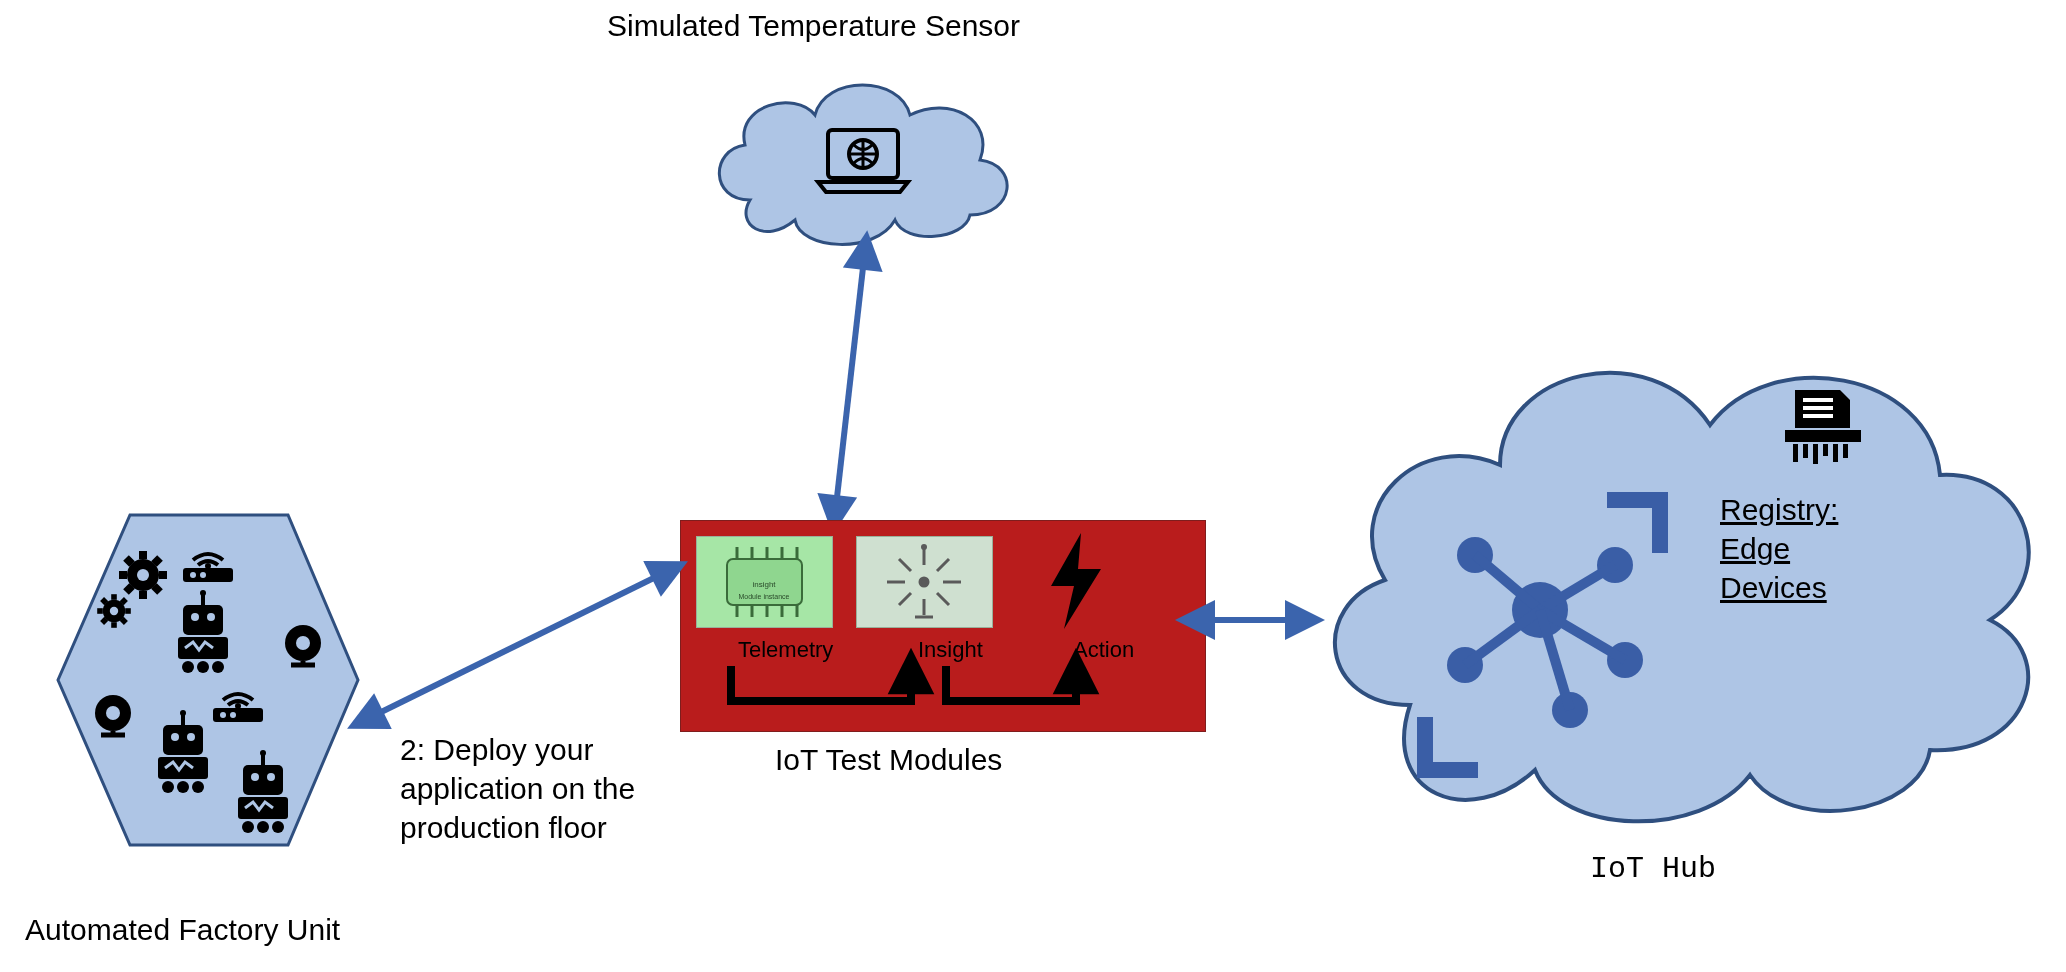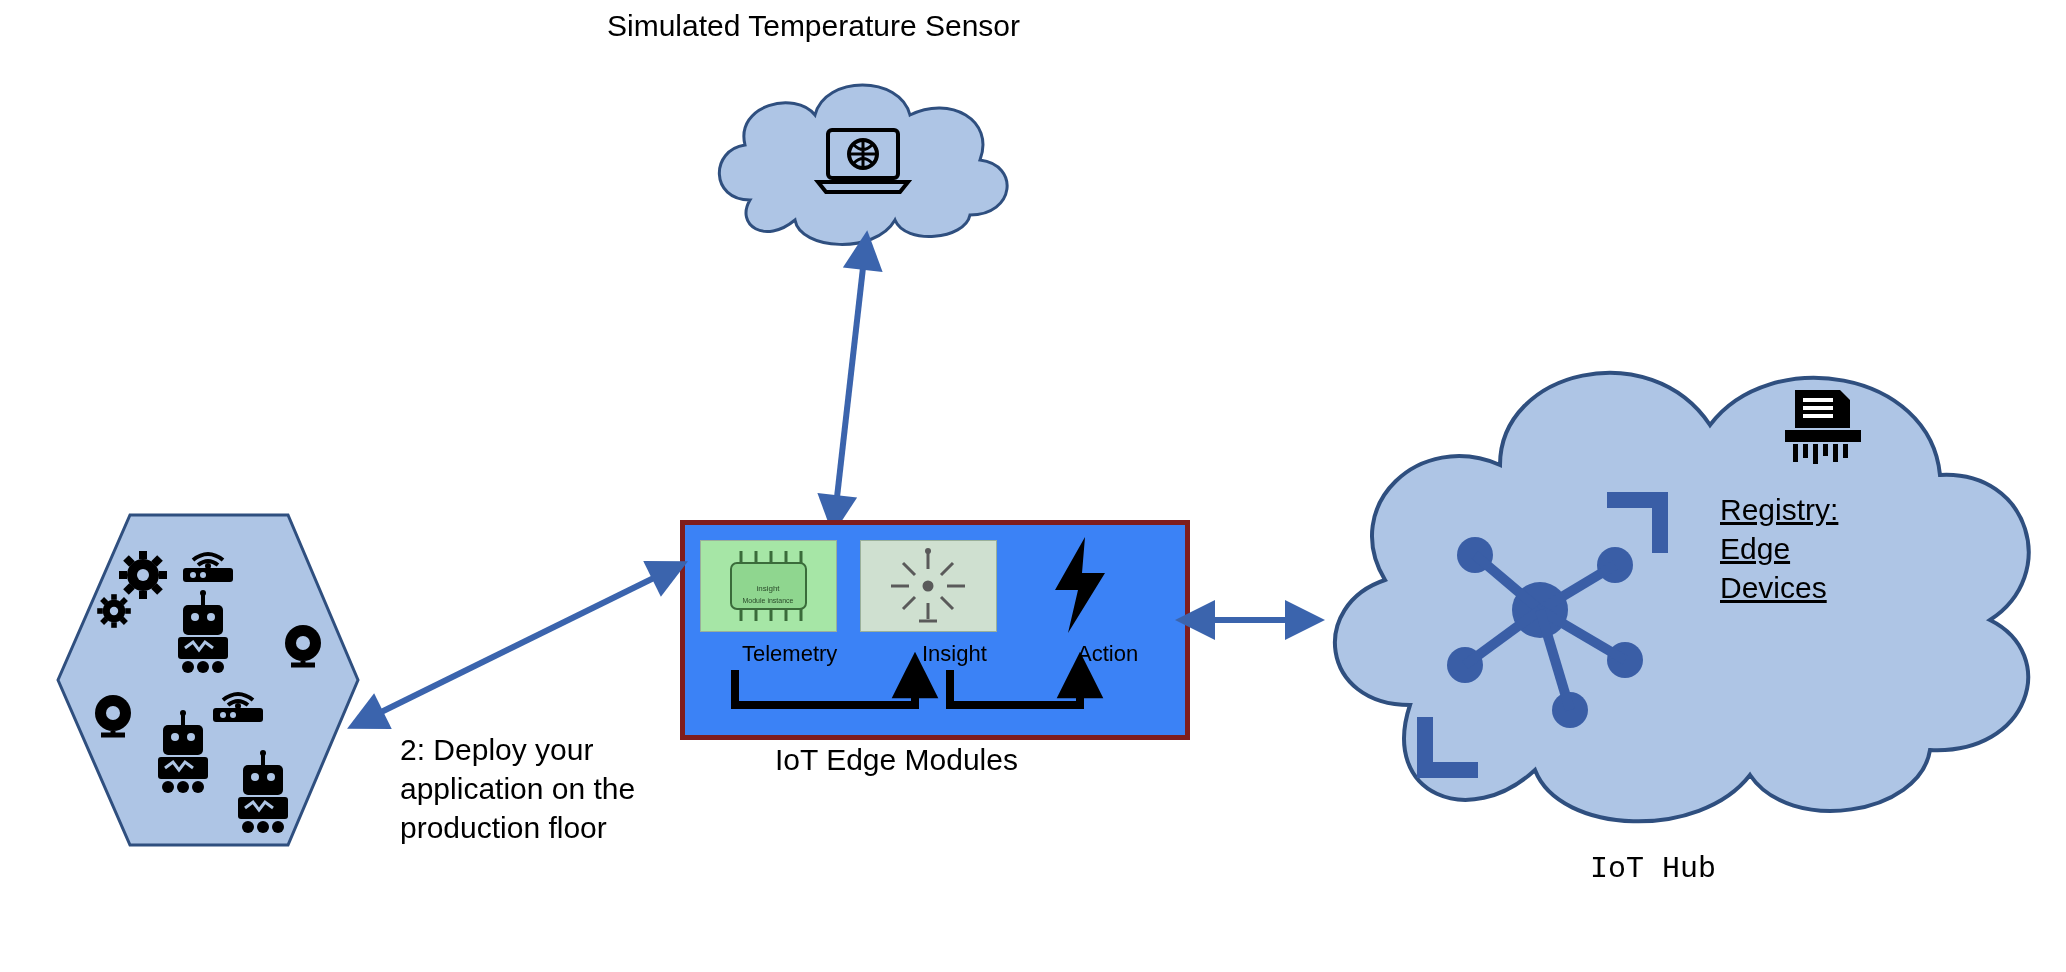--- a/index.html
+++ b/index.html
@@ -1,20 +1,20 @@
 <!DOCTYPE html>
 <html><head>
 <meta charset="utf-8">
 <style>
   html,body{margin:0;padding:0;width:2066px;height:972px;font-family:Arial,Helvetica,sans-serif;background:#fff;color:#000;}
   .stage{position:relative;width:1806px;height:972px;}
   .label{position:absolute;font-size:30px;line-height:1.3;}
   .big-label{font-size:30px;}
   .small-label{font-size:22px;margin-left:32px;}
-  .edge-box{position:absolute;background:#3b82f6;border:5px solid #7f1d1d;}
+  .edge-box{position:absolute;background:#b91c1c;border:1px solid #7f1d1d;padding-left:24px;}
   .mod-ic{position:absolute;background:#cfe0d0;border:1px solid #9ab09a;}
   .mod-ic.green{background:#a6e6a6;}
   svg{position:absolute;overflow:visible;}
 </style>
 </head>
 <body>
 
 <div class="stage">
 
   <div class="label big-label" style="left:607px;top:6px;">Simulated Temperature Sensor</div>
@@ -90,21 +90,21 @@
     <svg style="position:absolute;left:40px;top:145px;width:420px;height:60px">
       <defs>
         <marker id="blkA" viewBox="0 0 12 12" refX="6" refY="6" markerWidth="7" markerHeight="7" orient="auto">
           <path d="M1 1 L11 6 L1 11 Z" fill="#000"></path>
         </marker>
       </defs>
       <path d="M10 0 L10 35 L190 35 L190 5" fill="none" stroke="#000" stroke-width="8" marker-end="url(#blkA)"></path>
       <path d="M225 0 L225 35 L355 35 L355 5" fill="none" stroke="#000" stroke-width="8" marker-end="url(#blkA)"></path>
     </svg>
   </div>
-  <div class="label" style="left:775px;top:740px;">IoT Edge Modules</div>
+  <div class="label" style="left:775px;top:740px;">IoT Test Modules</div>
 
   <svg style="left:38px;top:505px;width:325px;height:400px" viewBox="0 0 325 400">
     <polygon points="92,10 250,10 320,175 250,340 92,340 20,175" fill="#aec5e5" stroke="#2f4f7f" stroke-width="3"></polygon>
 
     <g fill="#000">
 
       <g transform="translate(75,40)">
         <circle cx="30" cy="30" r="16"></circle>
           <circle cx="30" cy="30" r="6" fill="#aec5e5"></circle>
         <g stroke="#000" stroke-width="8">
@@ -190,20 +190,21 @@
           <circle cx="20" cy="18" r="7" fill="#aec5e5"></circle>
           <path d="M8 40 h24 M20 36 v4" stroke="#000" stroke-width="5"></path>
         </g>
       <g transform="translate(55,190)">
           <circle cx="20" cy="18" r="18"></circle>
           <circle cx="20" cy="18" r="7" fill="#aec5e5"></circle>
           <path d="M8 40 h24 M20 36 v4" stroke="#000" stroke-width="5"></path>
         </g>
     </g>
   </svg>
+  <div class="label" style="left:25px;top:910px;">Automated Factory Unit</div>
 
   <svg style="left:350px;top:555px;width:340px;height:180px">
     <defs>
       <marker id="ah2" viewBox="0 0 12 12" refX="6" refY="6" markerWidth="8" markerHeight="8" orient="auto-start-reverse">
         <path d="M1 1 L11 6 L1 11 Z" fill="#3b64ad"></path>
       </marker>
     </defs>
     <line x1="15" y1="165" x2="320" y2="15" stroke="#3b64ad" stroke-width="6" marker-start="url(#ah2)" marker-end="url(#ah2)"></line>
   </svg>
 

